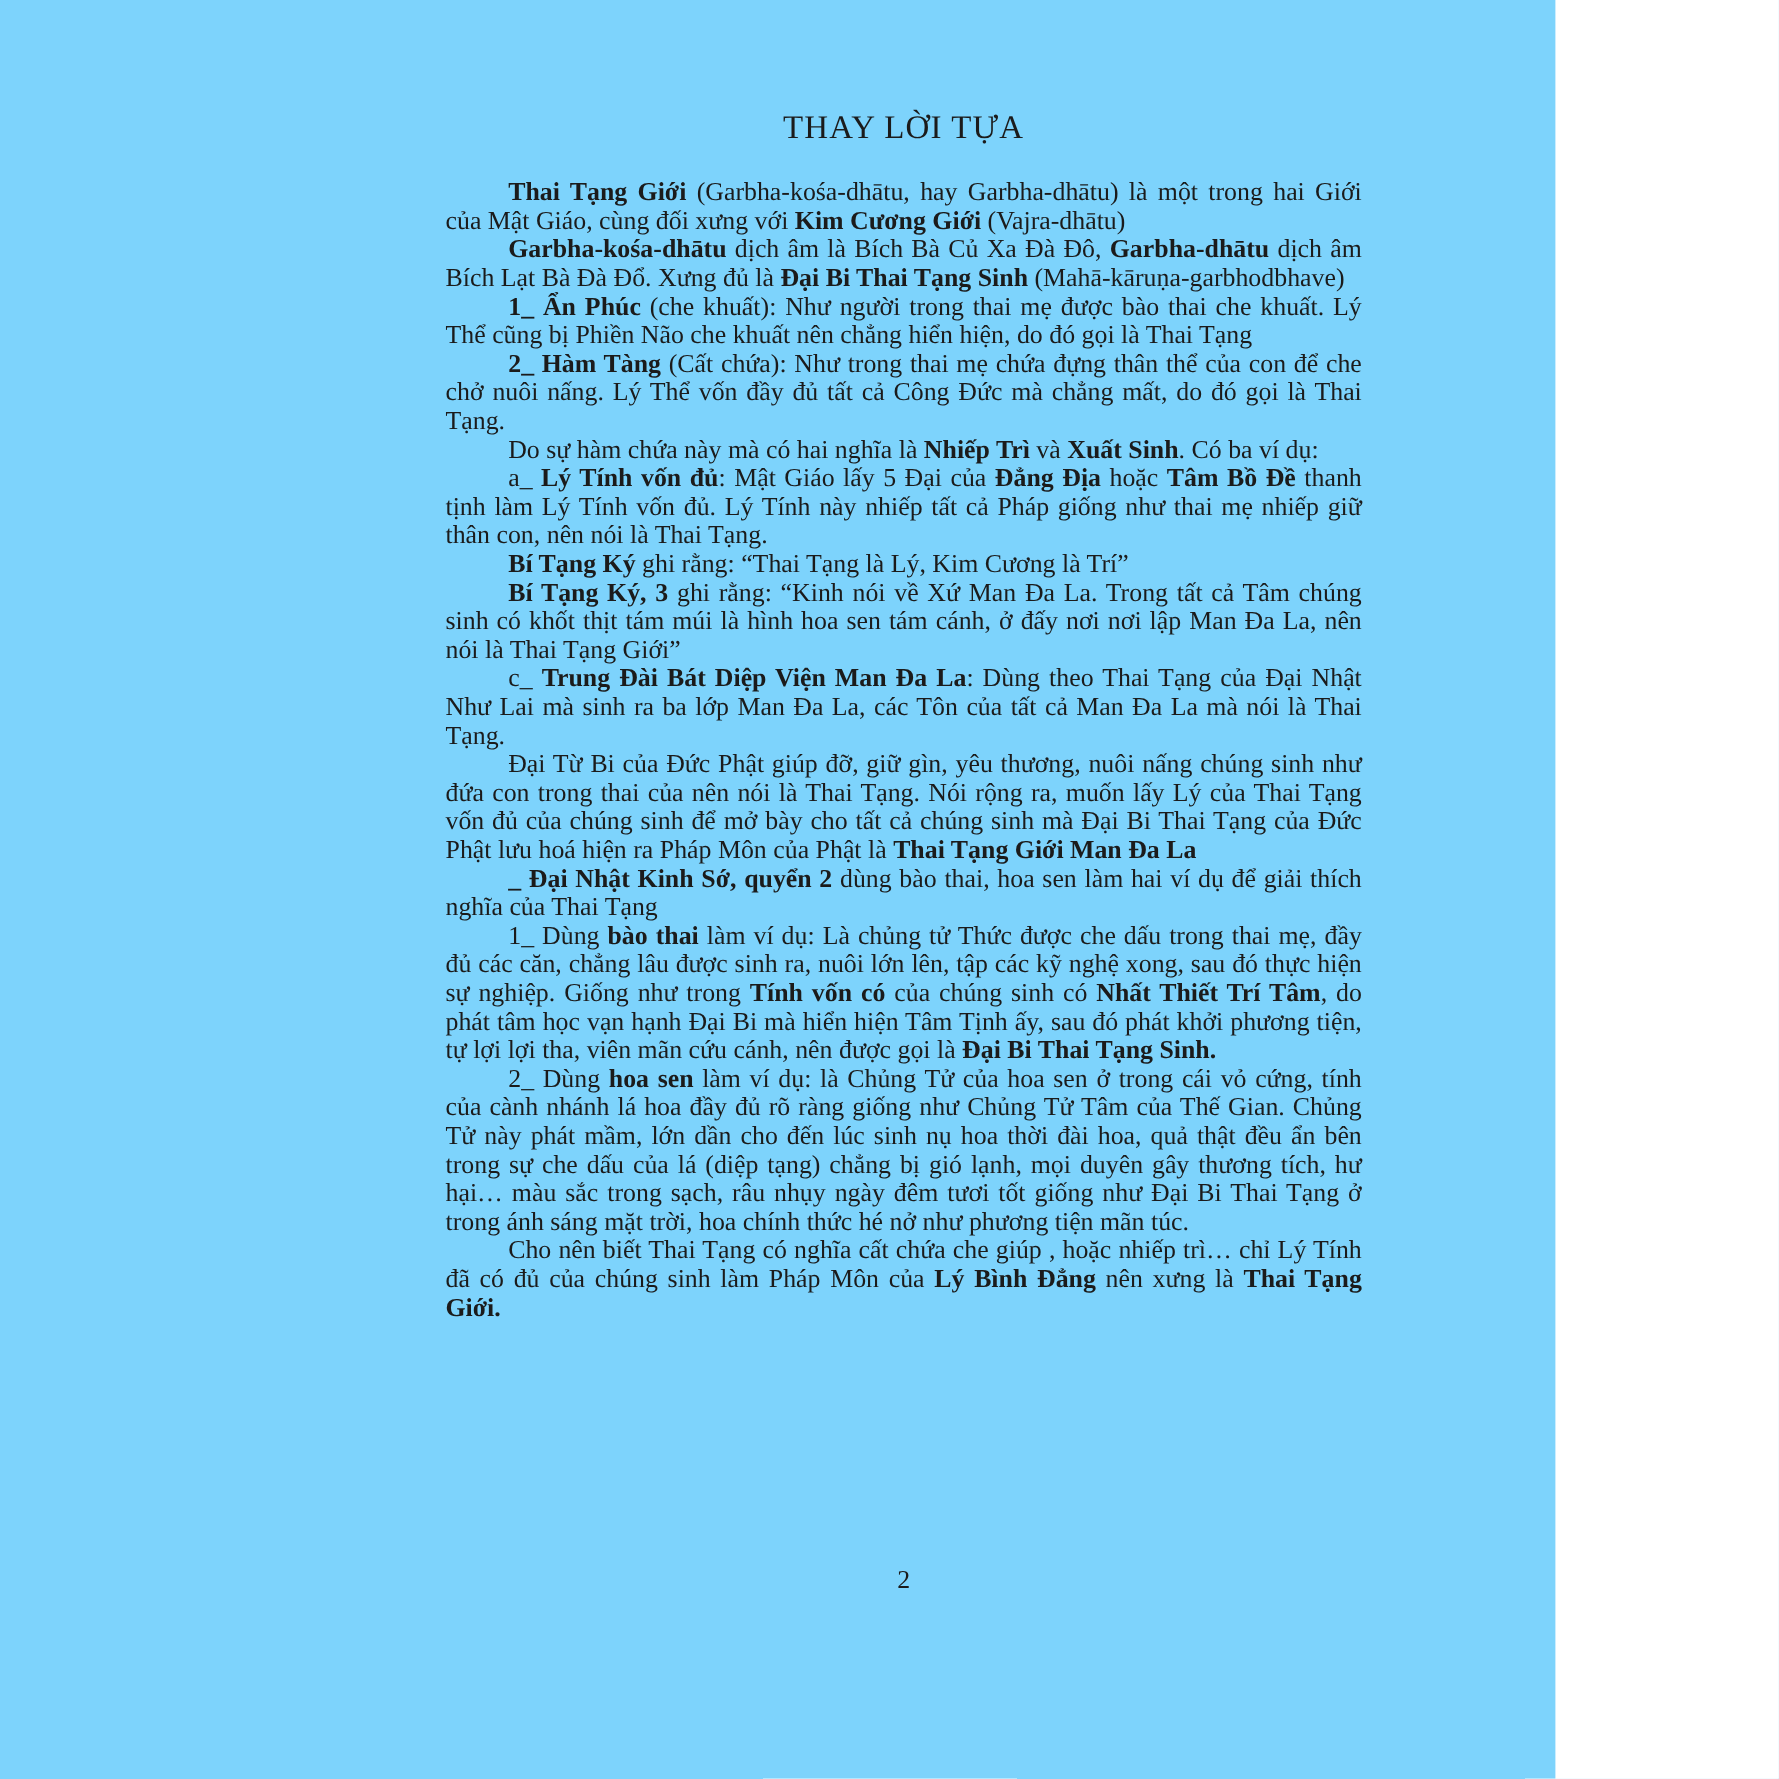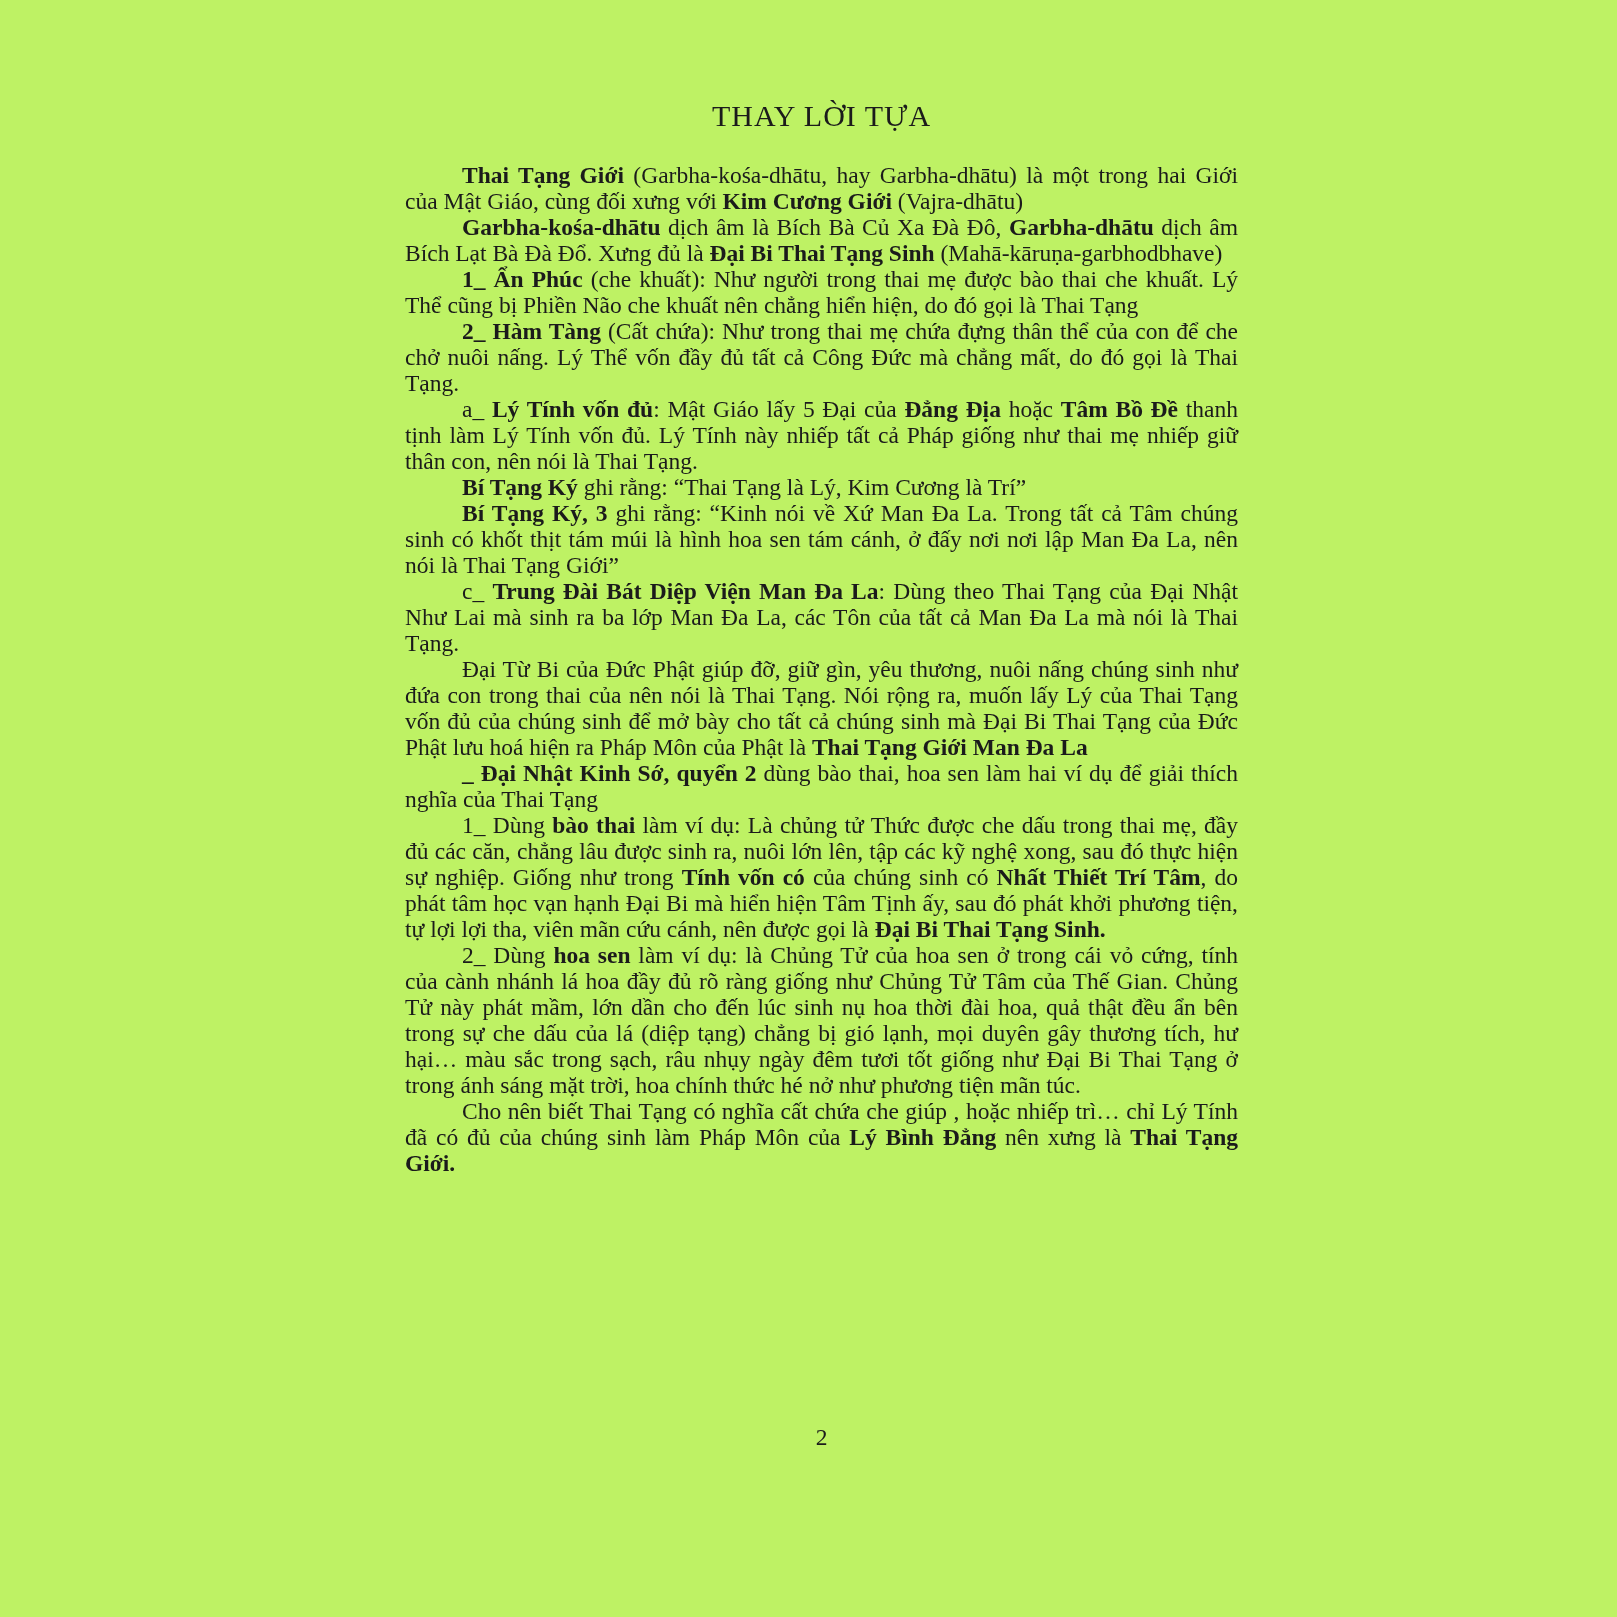--- a/index.html
+++ b/index.html
@@ -2,23 +2,23 @@
 <html><head>
 <meta charset="utf-8">
 <style>
   html, body {
     margin: 0;
     padding: 0;
     background: #ffffff;
   }
   .page {
     position: relative;
-    width: 1617px;
+    width: 1414px;
     height: 1617px;
-    background: #bef264;
+    background: #7dd3fc;
     font-family: "Liberation Serif", serif;
     color: #1b1b1b;
     overflow: hidden;
   }
   .content {
     position: absolute;
     left: 405px;
     top: 98px;
     width: 833px;
   }
@@ -55,20 +55,21 @@
 <body>
 
 <div class="page">
   <div class="content">
     <h1 class="title">THAY LỜI TỰA</h1>
     <div class="body-text" id="paragraphs">
         <p><b>Thai Tạng Giới</b><span> (Garbha-kośa-dhātu, hay Garbha-dhātu) là một trong hai Giới của Mật Giáo, cùng đối xưng với </span><b>Kim Cương Giới</b><span> (Vajra-dhātu)</span></p>
         <p><b>Garbha-kośa-dhātu</b><span> dịch âm là Bích Bà Củ Xa Đà Đô, </span><b>Garbha-dhātu</b><span> dịch âm Bích Lạt Bà Đà Đổ. Xưng đủ là </span><b>Đại Bi Thai Tạng Sinh</b><span> (Mahā-kāruṇa-garbhodbhave)</span></p>
         <p><b>1_ Ẩn Phúc</b><span> (che khuất): Như người trong thai mẹ được bào thai che khuất. Lý Thể cũng bị Phiền Não che khuất nên chẳng hiển hiện, do đó gọi là Thai Tạng</span></p>
         <p><b>2_ Hàm Tàng</b><span> (Cất chứa): Như trong thai mẹ chứa đựng thân thể của con để che chở nuôi nấng. Lý Thể vốn đầy đủ tất cả Công Đức mà chẳng mất, do đó gọi là Thai Tạng.</span></p>
+        <p><span>Do sự hàm chứa này mà có hai nghĩa là </span><b>Nhiếp Trì</b><span> và </span><b>Xuất Sinh</b><span>. Có ba ví dụ:</span></p>
         <p><span>a_ </span><b>Lý Tính vốn đủ</b><span>: Mật Giáo lấy 5 Đại của </span><b>Đẳng Địa</b><span> hoặc </span><b>Tâm Bồ Đề</b><span> thanh tịnh làm Lý Tính vốn đủ. Lý Tính này nhiếp tất cả Pháp giống như thai mẹ nhiếp giữ thân con, nên nói là Thai Tạng.</span></p>
         <p><b>Bí Tạng Ký</b><span> ghi rằng: “Thai Tạng là Lý, Kim Cương là Trí”</span></p>
         <p><b>Bí Tạng Ký, 3</b><span> ghi rằng: “Kinh nói về Xứ Man Đa La. Trong tất cả Tâm chúng sinh có khốt thịt tám múi là hình hoa sen tám cánh, ở đấy nơi nơi lập Man Đa La, nên nói là Thai Tạng Giới”</span></p>
         <p><span>c_ </span><b>Trung Đài Bát Diệp Viện Man Đa La</b><span>: Dùng theo Thai Tạng của Đại Nhật Như Lai mà sinh ra ba lớp Man Đa La, các Tôn của tất cả Man Đa La mà nói là Thai Tạng.</span></p>
         <p><span>Đại Từ Bi của Đức Phật giúp đỡ, giữ gìn, yêu thương, nuôi nấng chúng sinh như đứa con trong thai của nên nói là Thai Tạng. Nói rộng ra, muốn lấy Lý của Thai Tạng vốn đủ của chúng sinh để mở bày cho tất cả chúng sinh mà Đại Bi Thai Tạng của Đức Phật lưu hoá hiện ra Pháp Môn của Phật là </span><b>Thai Tạng Giới Man Đa La</b></p>
         <p><b>_ Đại Nhật Kinh Sớ, quyển 2</b><span> dùng bào thai, hoa sen làm hai ví dụ để giải thích nghĩa của Thai Tạng</span></p>
         <p><span>1_ Dùng </span><b>bào thai</b><span> làm ví dụ: Là chủng tử Thức được che dấu trong thai mẹ, đầy đủ các căn, chẳng lâu được sinh ra, nuôi lớn lên, tập các kỹ nghệ xong, sau đó thực hiện sự nghiệp. Giống như trong </span><b>Tính vốn có</b><span> của chúng sinh có </span><b>Nhất Thiết Trí Tâm</b><span>, do phát tâm học vạn hạnh Đại Bi mà hiển hiện Tâm Tịnh ấy, sau đó phát khởi phương tiện, tự lợi lợi tha, viên mãn cứu cánh, nên được gọi là </span><b>Đại Bi Thai Tạng Sinh.</b></p>
         <p><span>2_ Dùng </span><b>hoa sen</b><span> làm ví dụ: là Chủng Tử của hoa sen ở trong cái vỏ cứng, tính của cành nhánh lá hoa đầy đủ rõ ràng giống như Chủng Tử Tâm của Thế Gian. Chủng Tử này phát mầm, lớn dần cho đến lúc sinh nụ hoa thời đài hoa, quả thật đều ẩn bên trong sự che dấu của lá (diệp tạng) chẳng bị gió lạnh, mọi duyên gây thương tích, hư hại… màu sắc trong sạch, râu nhụy ngày đêm tươi tốt giống như Đại Bi Thai Tạng ở trong ánh sáng mặt trời, hoa chính thức hé nở như phương tiện mãn túc.</span></p>
         <p><span>Cho nên biết Thai Tạng có nghĩa cất chứa che giúp , hoặc nhiếp trì… chỉ Lý Tính đã có đủ của chúng sinh làm Pháp Môn của </span><b>Lý Bình Đẳng</b><span> nên xưng là </span><b>Thai Tạng Giới.</b></p>
       </div>

